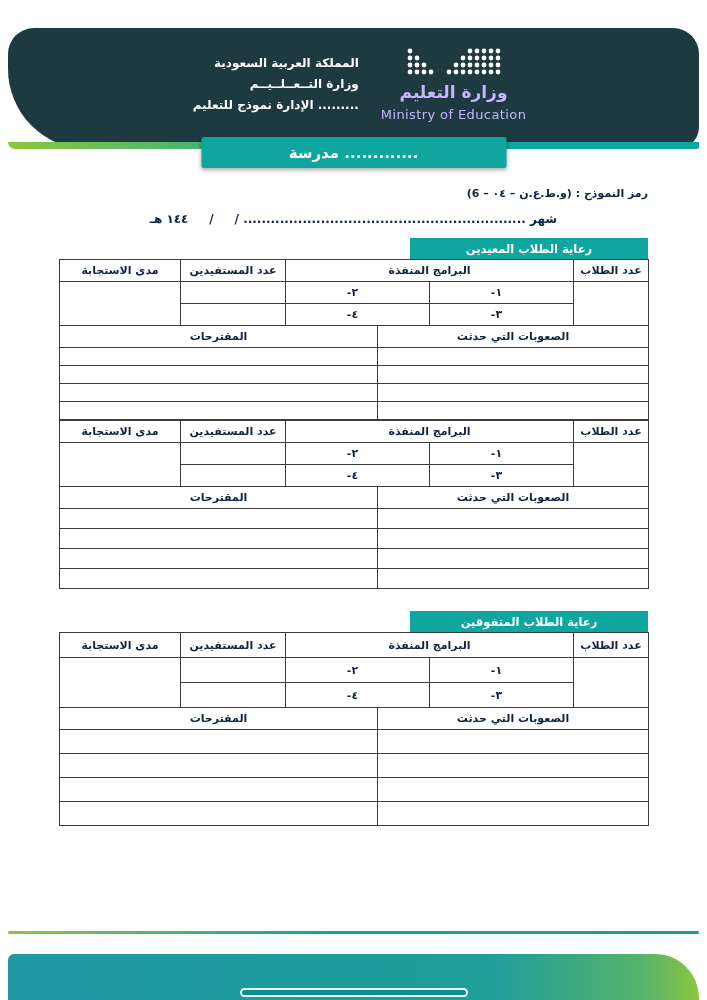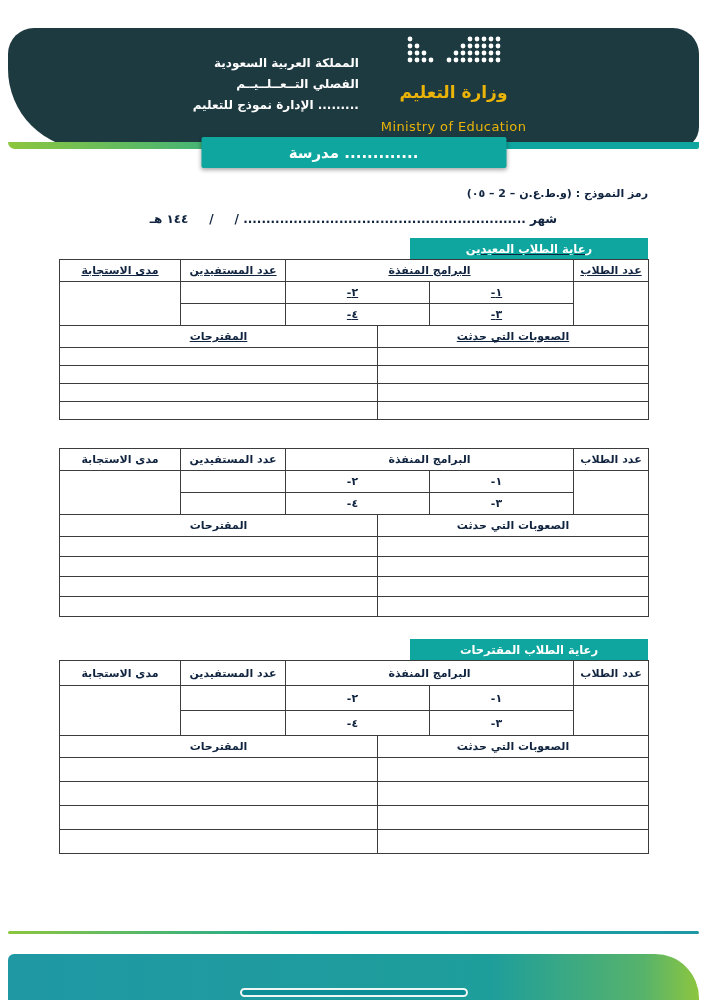--- a/index.html
+++ b/index.html
@@ -28,21 +28,21 @@
     position:absolute;left:0;right:0;bottom:0;height:7px;
     border-radius:0 0 22px 80px;
     background:linear-gradient(90deg,var(--accent_green),var(--teal) 50%,var(--teal));
   }
   .header-inner{
     position:absolute;left:0;top:0;right:0;bottom:9px;
     display:flex;align-items:center;justify-content:center;gap:22px;
   }
   .ministry-block{display:flex;flex-direction:column;gap:7px;text-align:right;color:#fff;margin-left:12px;}
   .ministry-line{font-size:12px;font-weight:bold;white-space:nowrap;}
-  .logo-block{display:flex;flex-direction:column;align-items:center;gap:17px;color:#eab308;}
+  .logo-block{display:flex;flex-direction:column;align-items:center;gap:5px;color:#c4b5fd;}
   .logo-ar{font-size:17px;font-weight:bold;letter-spacing:1px;}
   .logo-en{font-size:13px;letter-spacing:0.4px;}
   
   .school-banner{
     position:absolute;top:137px;left:50%;transform:translateX(-50%);
     width:305px;height:31px;background:var(--teal);color:#fff;
     font-size:15px;font-weight:bold;display:flex;align-items:center;justify-content:center;
     border-radius:2px;box-shadow:0 2px 4px rgba(0,0,0,.35);
   }
   
@@ -50,21 +50,21 @@
     position:absolute;top:187px;left:59px;width:589px;
     display:flex;justify-content:space-between;direction:rtl;
     font-size:11px;font-weight:bold;
   }
   .date-line{
     position:absolute;top:212px;left:0;width:100%;text-align:center;
     direction:rtl;font-size:12px;font-weight:bold;
   }
   
   main{position:absolute;top:238px;left:59px;width:589px;}
-  .report-section.s1{margin-bottom:28px;text-decoration:underline;}
+  .report-section.s1{}
   .report-section.s2{margin-bottom:22px;}
   .section-title{
     width:238px;height:21px;margin-left:auto;
     background:var(--teal);color:#fff;
     font-size:11.5px;font-weight:bold;
     display:flex;align-items:center;justify-content:center;
   }
   table.grid{border-collapse:collapse;width:589px;direction:rtl;table-layout:fixed;background:#fff;}
   .grid td{border:1px solid var(--border);font-size:11px;font-weight:bold;color:var(--text);text-align:center;padding:0;}
   .upper tr{height:22px;}
@@ -90,21 +90,21 @@
     width:228px;height:9px;background:#0b8e96;border:2px solid #eef7f6;border-radius:6px;
   }
 </style>
 </head>
 <body>
 
 <div class="header-band">
   <div class="header-inner">
     <div class="ministry-block">
       <div class="ministry-line">المملكة العربية السعودية</div>
-      <div class="ministry-line">الفصلي التــعــلــيــم</div>
+      <div class="ministry-line">وزارة التــعــلــيــم</div>
       <div class="ministry-line">الإدارة نموذج للتعليم .........</div>
     </div>
     <div class="logo-block">
       <svg width="96" height="30" viewBox="0 0 96 30">
         <g fill="#ffffff">
           <circle cx="4" cy="4" r="2.4"></circle>
           <circle cx="4" cy="11" r="2.4"></circle>
             <circle cx="11" cy="11" r="2.4"></circle>
           <circle cx="4" cy="18" r="2.4"></circle>
             <circle cx="11" cy="18" r="2.4"></circle>
@@ -144,21 +144,21 @@
       <div class="logo-ar">وزارة التعليم</div>
       <div class="logo-en">Ministry of Education</div>
     </div>
   </div>
   <div class="header-accent"></div>
 </div>
 
 <div class="school-banner">مدرسة .............</div>
 
 <div class="form-meta">
-  <span>رمز النموذج : (و.ط.ع.ن – 2 – ٠٥)</span>
+  <span>رمز النموذج : (و.ط.ع.ن – ٠٤ – 6)</span>
 </div>
 
 <div class="date-line">شهر .............................................................. /&nbsp;&nbsp;&nbsp;&nbsp;&nbsp;/&nbsp;&nbsp;&nbsp;&nbsp;&nbsp;١٤٤&nbsp;هـ</div>
 
 <main>
 
   <section class="report-section s1">
     <div class="section-title">رعاية الطلاب المعيدين</div>
     <table class="grid upper">
       <colgroup>
@@ -273,21 +273,21 @@
           </tr>
       <tr class="empty">
             <td></td>
             <td></td>
           </tr>
     </tbody>
       </table>
   </section>
 
   <section class="report-section s3">
-    <div class="section-title">رعاية الطلاب المقترحات</div>
+    <div class="section-title">رعاية الطلاب المتفوقين</div>
     <table class="grid upper">
       <colgroup>
           <col style="width:75px">
           <col style="width:144px">
           <col style="width:144px">
           <col style="width:105px">
           <col style="width:121px">
         </colgroup>
       <tbody>
           <tr>

